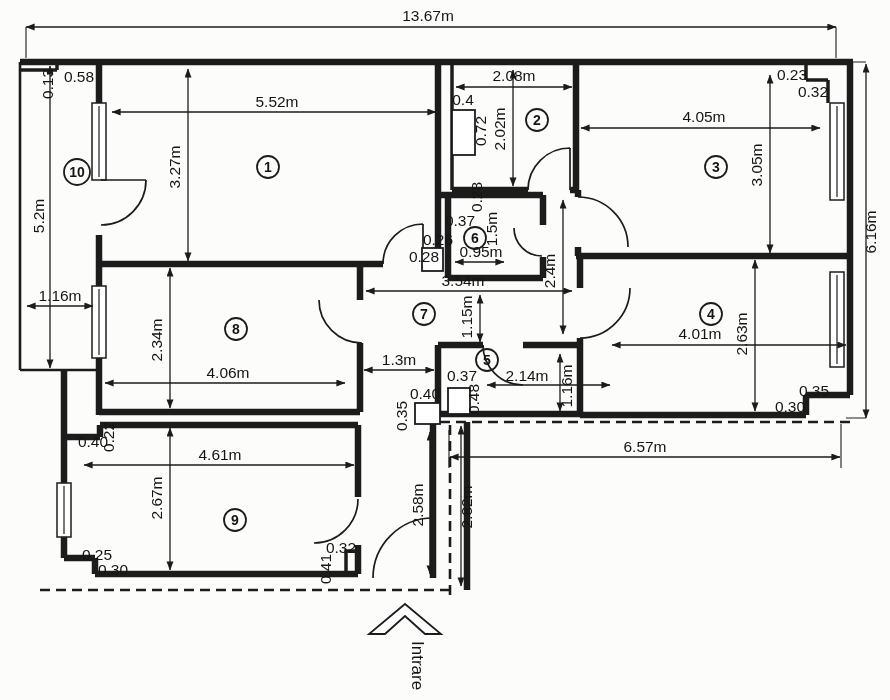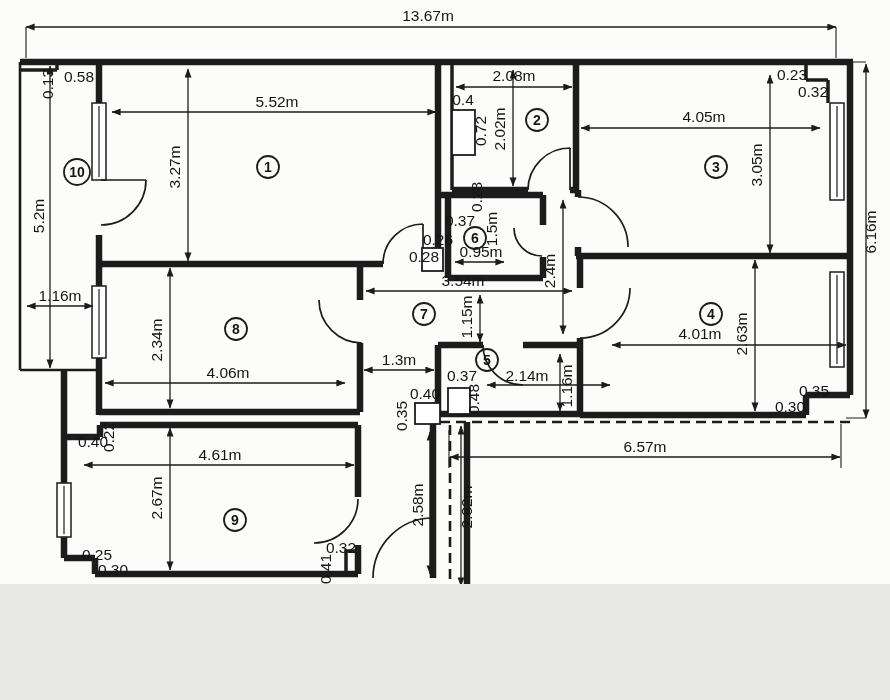--- a/index.html
+++ b/index.html
@@ -1,16 +1,16 @@
 <!DOCTYPE html>
 <html><head>
 <meta charset="utf-8">
 <style>
   html,body{margin:0;padding:0;background:#e8e8e6;}
-  .page{width:890px;height:584px;background:#fcfcfa;position:relative;margin:0 auto;overflow:hidden;}
+  .page{width:890px;height:700px;background:#fcfcfa;position:relative;margin:0 auto;overflow:hidden;}
   svg{display:block;}
   .wall{stroke:#1c1c1c;stroke-width:6.5;fill:none;stroke-linecap:butt;}
   .wall-med{stroke:#1c1c1c;stroke-width:3.5;fill:none;stroke-linecap:butt;}
   .wall-thin{stroke:#1c1c1c;stroke-width:2.6;fill:none;}
   .fix{stroke:#1c1c1c;stroke-width:1.8;fill:#fff;}
   .door{stroke:#1c1c1c;stroke-width:1.7;fill:none;}
   .dim{stroke:#1c1c1c;stroke-width:1.3;fill:none;}
   .ext{stroke:#1c1c1c;stroke-width:1.1;fill:none;}
   .dashed{stroke:#1c1c1c;stroke-width:2.6;fill:none;stroke-dasharray:10 6;}
   .win{stroke:#1c1c1c;stroke-width:1.5;fill:#fff;}

